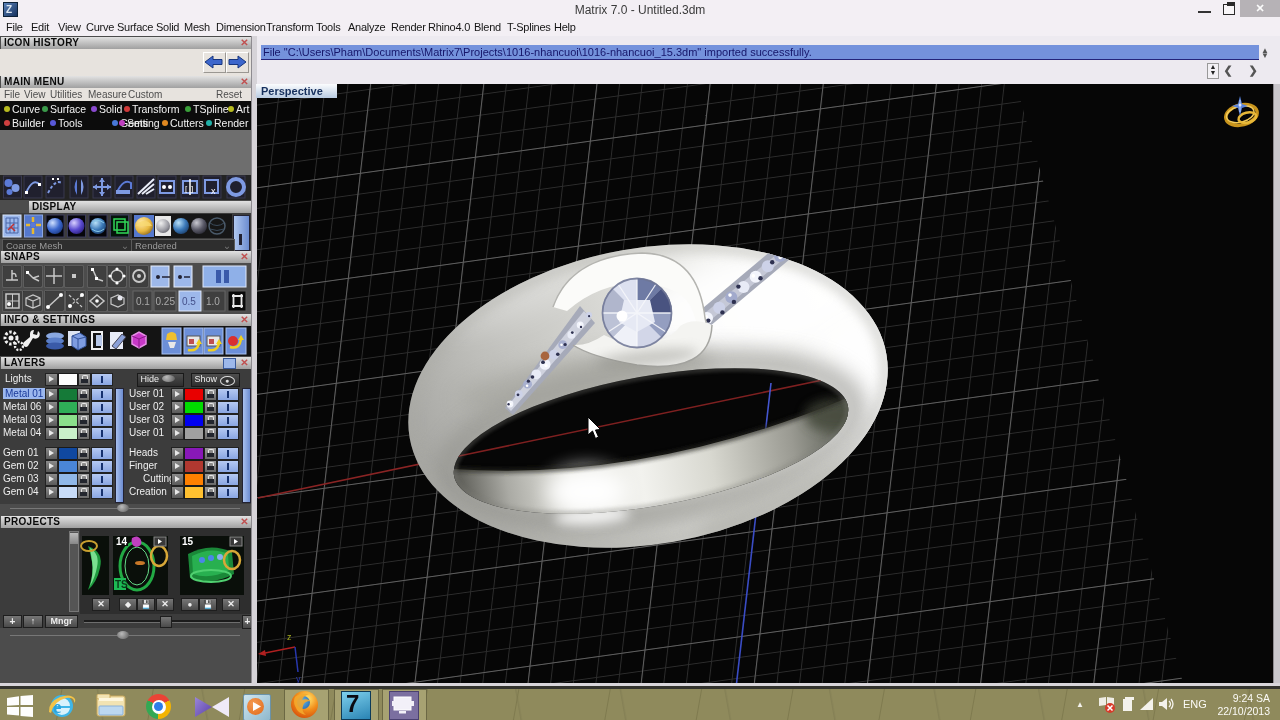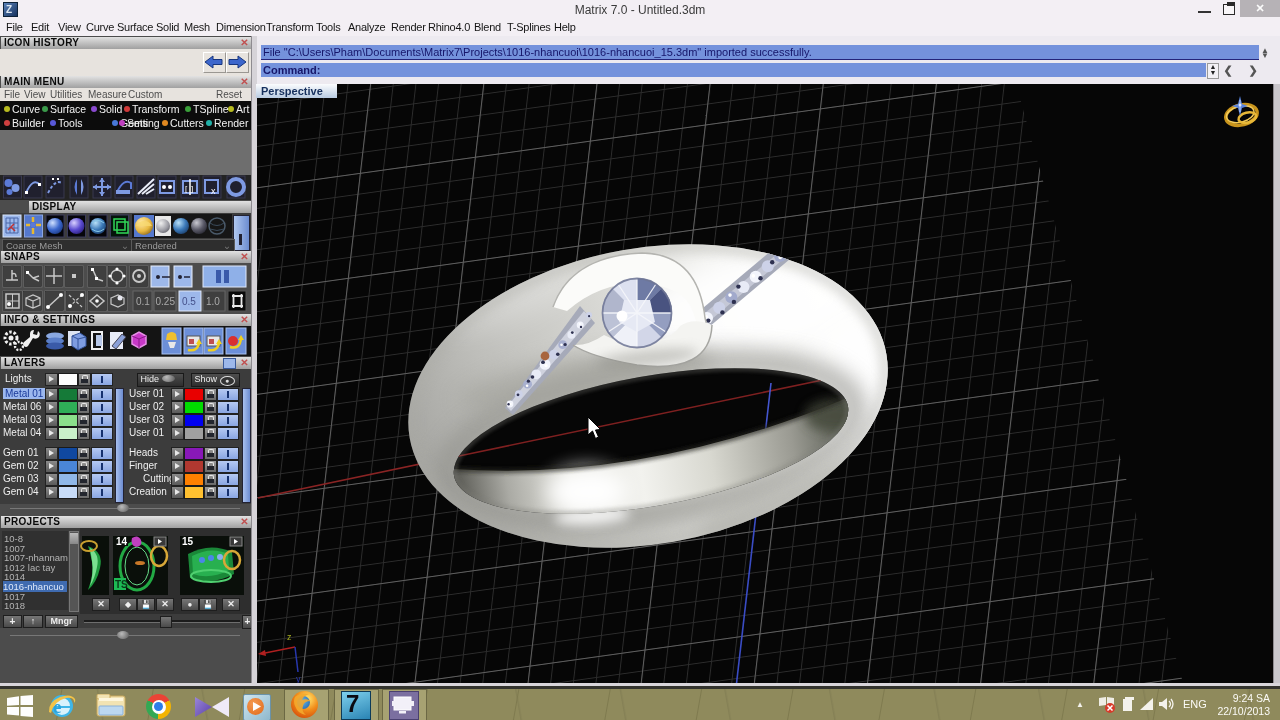--- a/index.html
+++ b/index.html
@@ -468,30 +468,20 @@
 
   <div class="abs" style="left:115px;top:19px;width:7px;height:113px;background:linear-gradient(90deg,#a8c0ee,#6c8cd0);border:1px solid #223;"></div>
   <div class="abs" style="left:242px;top:19px;width:7px;height:113px;background:linear-gradient(90deg,#a8c0ee,#6c8cd0);border:1px solid #223;"></div>
 </div>
 
 <div class="abs" style="left:10px;top:472px;width:230px;height:1px;background:#777;"></div>
 <div class="abs" style="left:117px;top:468px;width:12px;height:8px;background:radial-gradient(circle at 40% 35%,#bbb,#555);border-radius:50%;"></div>
 
 <div class="hdr" style="top:480px;">PROJECTS<span class="hx">✕</span></div>
 <div class="abs" style="left:0;top:492px;width:251px;height:100px;background:#3c3c3c;" id="projbox">
-  <div class="abs" style="left:2px;top:3px;width:66px;height:79px;background:#303030;font-size:9.5px;color:#b4b4b4;">
-    <span class="abs" style="left:2px;top:2px;">10-8</span>
-    <span class="abs" style="left:2px;top:11.5px;">1007</span>
-    <span class="abs" style="left:2px;top:21px;white-space:nowrap;">1007-nhannam</span>
-    <span class="abs" style="left:2px;top:30.5px;white-space:nowrap;">1012 lac tay</span>
-    <span class="abs" style="left:2px;top:40px;">1014</span>
-    <span class="abs" style="left:1px;top:50px;width:64px;background:#3f6bb0;color:#dce8fa;white-space:nowrap;">1016-nhancuo</span>
-    <span class="abs" style="left:2px;top:59.5px;">1017</span>
-    <span class="abs" style="left:2px;top:69px;">1018</span>
-  </div>
   <div class="abs" style="left:69px;top:3px;width:8px;height:79px;background:#555;border:1px solid #777;">
     <span class="abs" style="left:0;top:1px;width:8px;height:11px;background:linear-gradient(#bbb,#888);"></span>
   </div>
   <div class="abs" style="left:80px;top:0;width:171px;height:86px;background:#2e2e2e;"></div>
   <svg class="abs" style="left:80px;top:6px;" width="171" height="62">
     <g>
           <rect x="2" y="2" width="27" height="59" fill="#0a0f0a"></rect>
       <path d="M8 12 Q24 18 20 34 Q17 48 8 56 Q14 40 12 28 Q10 18 8 12Z" fill="#1f9a3f"></path>
       <path d="M10 14 Q20 20 17 33 Q15 44 10 52 Q14 38 12 27Z" fill="#7ae090"></path>
       <ellipse cx="9" cy="12" rx="8" ry="5" fill="none" stroke="#c8a030" stroke-width="2"></ellipse>
@@ -541,21 +531,20 @@
   <span class="pbtn" style="left:160px;top:88px;width:10px;height:10px;"></span>
   <span class="pbtn" style="left:242px;top:87px;width:9px;height:12px;font-size:10px;line-height:12px;font-weight:bold;">+</span>
 </div>
 
 <div class="abs" style="left:10px;top:599px;width:230px;height:1px;background:#777;"></div>
 <div class="abs" style="left:117px;top:595px;width:12px;height:8px;background:radial-gradient(circle at 40% 35%,#bbb,#555);border-radius:50%;"></div>
 </div>
 <div class="abs" id="lstrip"></div>
 <div class="abs" id="cmdarea">
   <div class="cmdline" style="top:9px;left:4px;width:996px;border-bottom:1px solid #24247a;">File "C:\Users\Pham\Documents\Matrix7\Projects\1016-nhancuoi\1016-nhancuoi_15.3dm" imported successfully.</div>
-  <div class="cmdline" style="top:27px;left:4px;width:943px;font-weight:bold;">Command:</div>
   <div class="abs" style="left:1004px;top:12px;width:9px;height:12px;color:#555;font-size:8px;line-height:5px;">▲<br>▼</div>
   <div class="abs" style="left:950px;top:27px;width:10px;height:14px;background:#f2f0f4;border:1px solid #999;color:#222;font-size:7px;line-height:6px;text-align:center;">▲<br>▼</div>
   <div class="abs" style="left:964px;top:27px;width:14px;height:14px;color:#555;font-size:11px;font-weight:bold;line-height:14px;text-align:center;">❮</div>
   <div class="abs" style="left:989px;top:27px;width:14px;height:14px;color:#555;font-size:11px;font-weight:bold;line-height:14px;text-align:center;">❯</div>
 </div>
 <div class="abs" id="vp"></div>
 <svg class="abs" style="left:257px;top:84px;" width="1021" height="599" viewBox="0 0 1021 599">
 <defs>
   <pattern id="gmin" width="23" height="21" patternUnits="userSpaceOnUse" patternTransform="matrix(1,-0.14,-0.115,1,0,0)">
     <path d="M0 .5 H23 M.5 0 V21" stroke="#2c2c2c" stroke-width="1" fill="none"></path>

